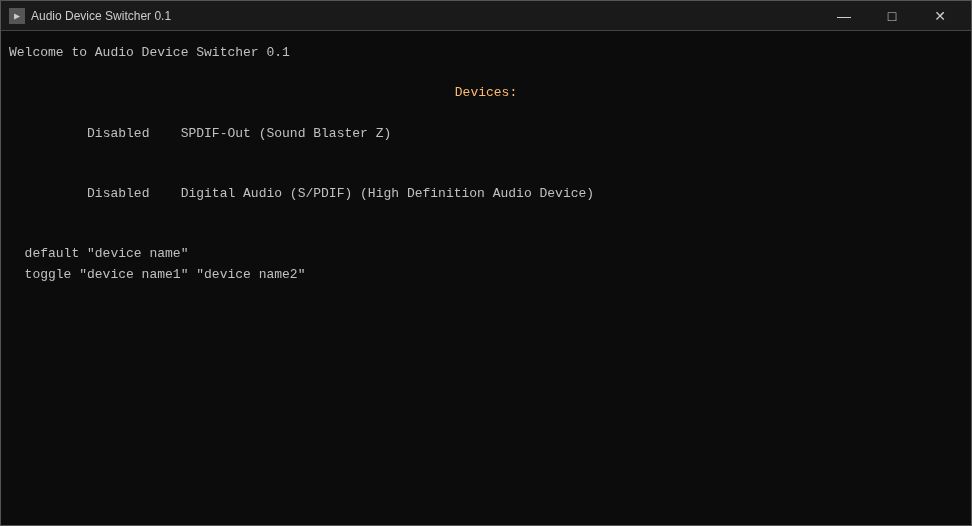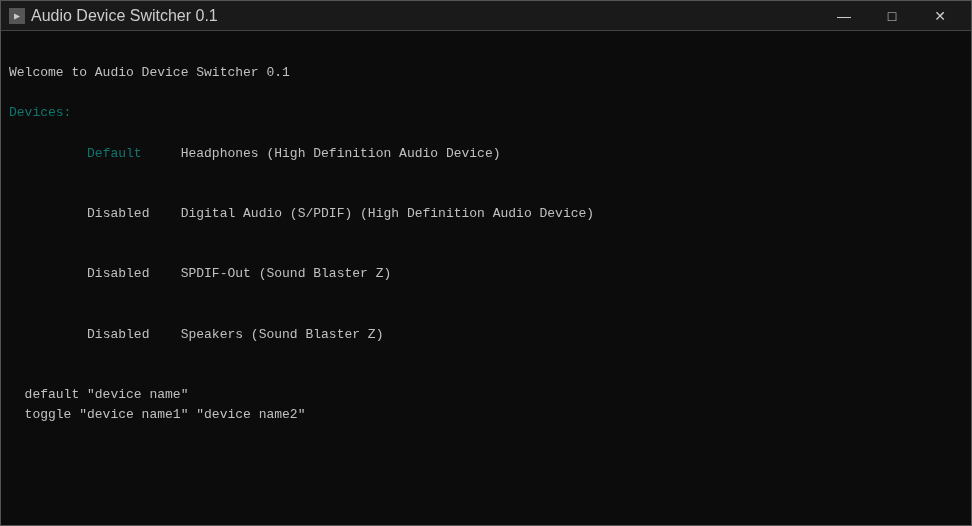--- a/index.html
+++ b/index.html
@@ -39,21 +39,21 @@
       display: flex;
       align-items: center;
       justify-content: center;
       font-size: 10px;
       color: #ccc;
     }
 
     .title-bar-text {
       flex: 1;
       color: #ccc;
-      font-size: 16px;
+      font-size: 12px;
       font-family: 'Segoe UI', sans-serif;
     }
 
     .title-bar-controls {
       display: flex;
       gap: 2px;
     }
 
     .title-btn {
       width: 46px;
@@ -64,27 +64,26 @@
       cursor: pointer;
       font-size: 14px;
       display: flex;
       align-items: center;
       justify-content: center;
       font-family: 'Segoe UI', sans-serif;
     }
 
     .console {
       flex: 1;
-      padding: 4px 8px;
+      padding: 12px 8px;
       overflow: hidden;
       line-height: 1.55;
-      margin-top: 28px;
     }
 
-    .green { color: #0f766e; }
+    .green { color: #fdba74; text-align: center; }
     .bright-green { color: #00ff00; }
     .white { color: #c0c0c0; }
 
     .line {
       white-space: pre;
       display: block;
     }
   </style>
 </head>
 <body>
@@ -101,35 +100,29 @@
   </div>
 
   <div class="console">
     <span class="line white">Welcome to Audio Device Switcher 0.1</span>
     <span class="line">&nbsp;</span>
     <span class="line green">Devices:</span>
 
     <div>
 
 
+
       <span class="line">
-        <span class="green">  Default     </span><span class="white">Headphones (High Definition Audio Device)</span>
+        <span class="white">  Disabled    </span><span class="white">SPDIF-Out (Sound Blaster Z)</span>
       </span>
 
       <span class="line">
         <span class="white">  Disabled    </span><span class="white">Digital Audio (S/PDIF) (High Definition Audio Device)</span>
       </span>
 
-      <span class="line">
-        <span class="white">  Disabled    </span><span class="white">SPDIF-Out (Sound Blaster Z)</span>
-      </span>
-
-      <span class="line">
-        <span class="white">  Disabled    </span><span class="white">Speakers (Sound Blaster Z)</span>
-      </span>
 
     </div>
 
     <span class="line">&nbsp;</span>
     <span class="line white">  default "device name"</span>
     <span class="line white">  toggle "device name1" "device name2"</span>
 
   </div>
 </div>
 

